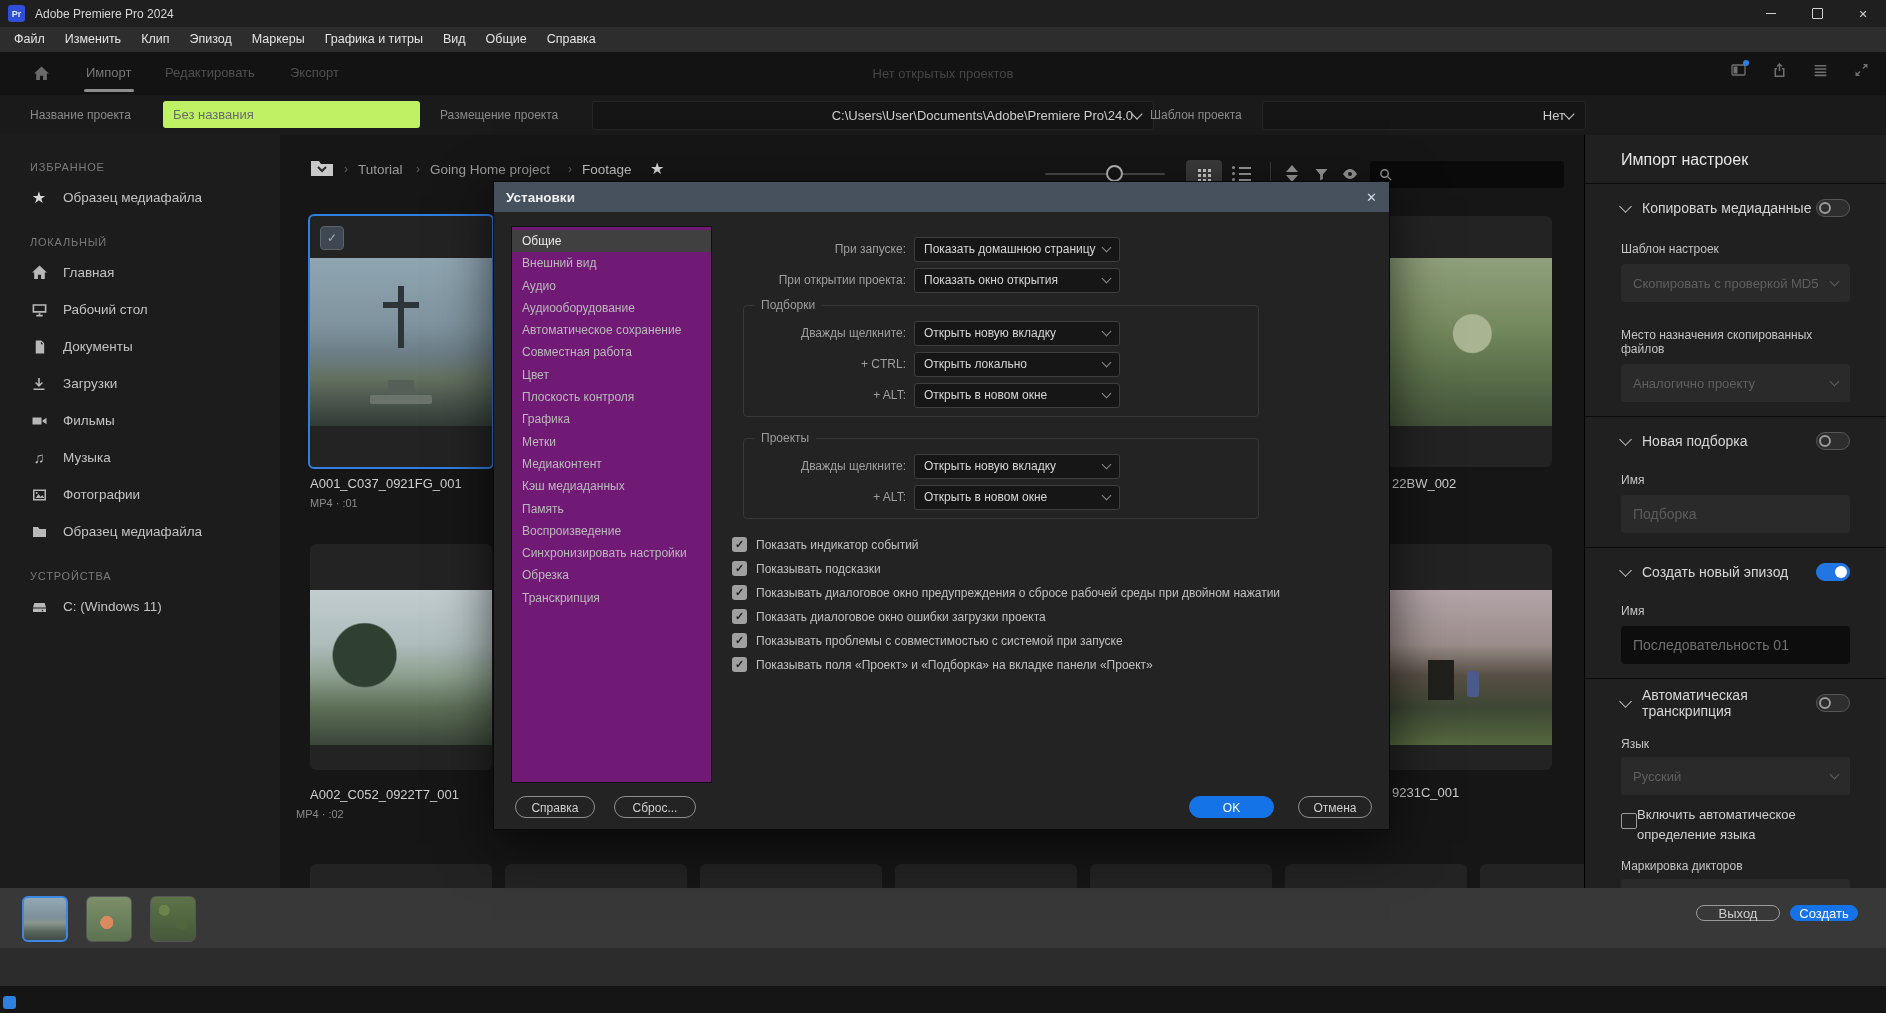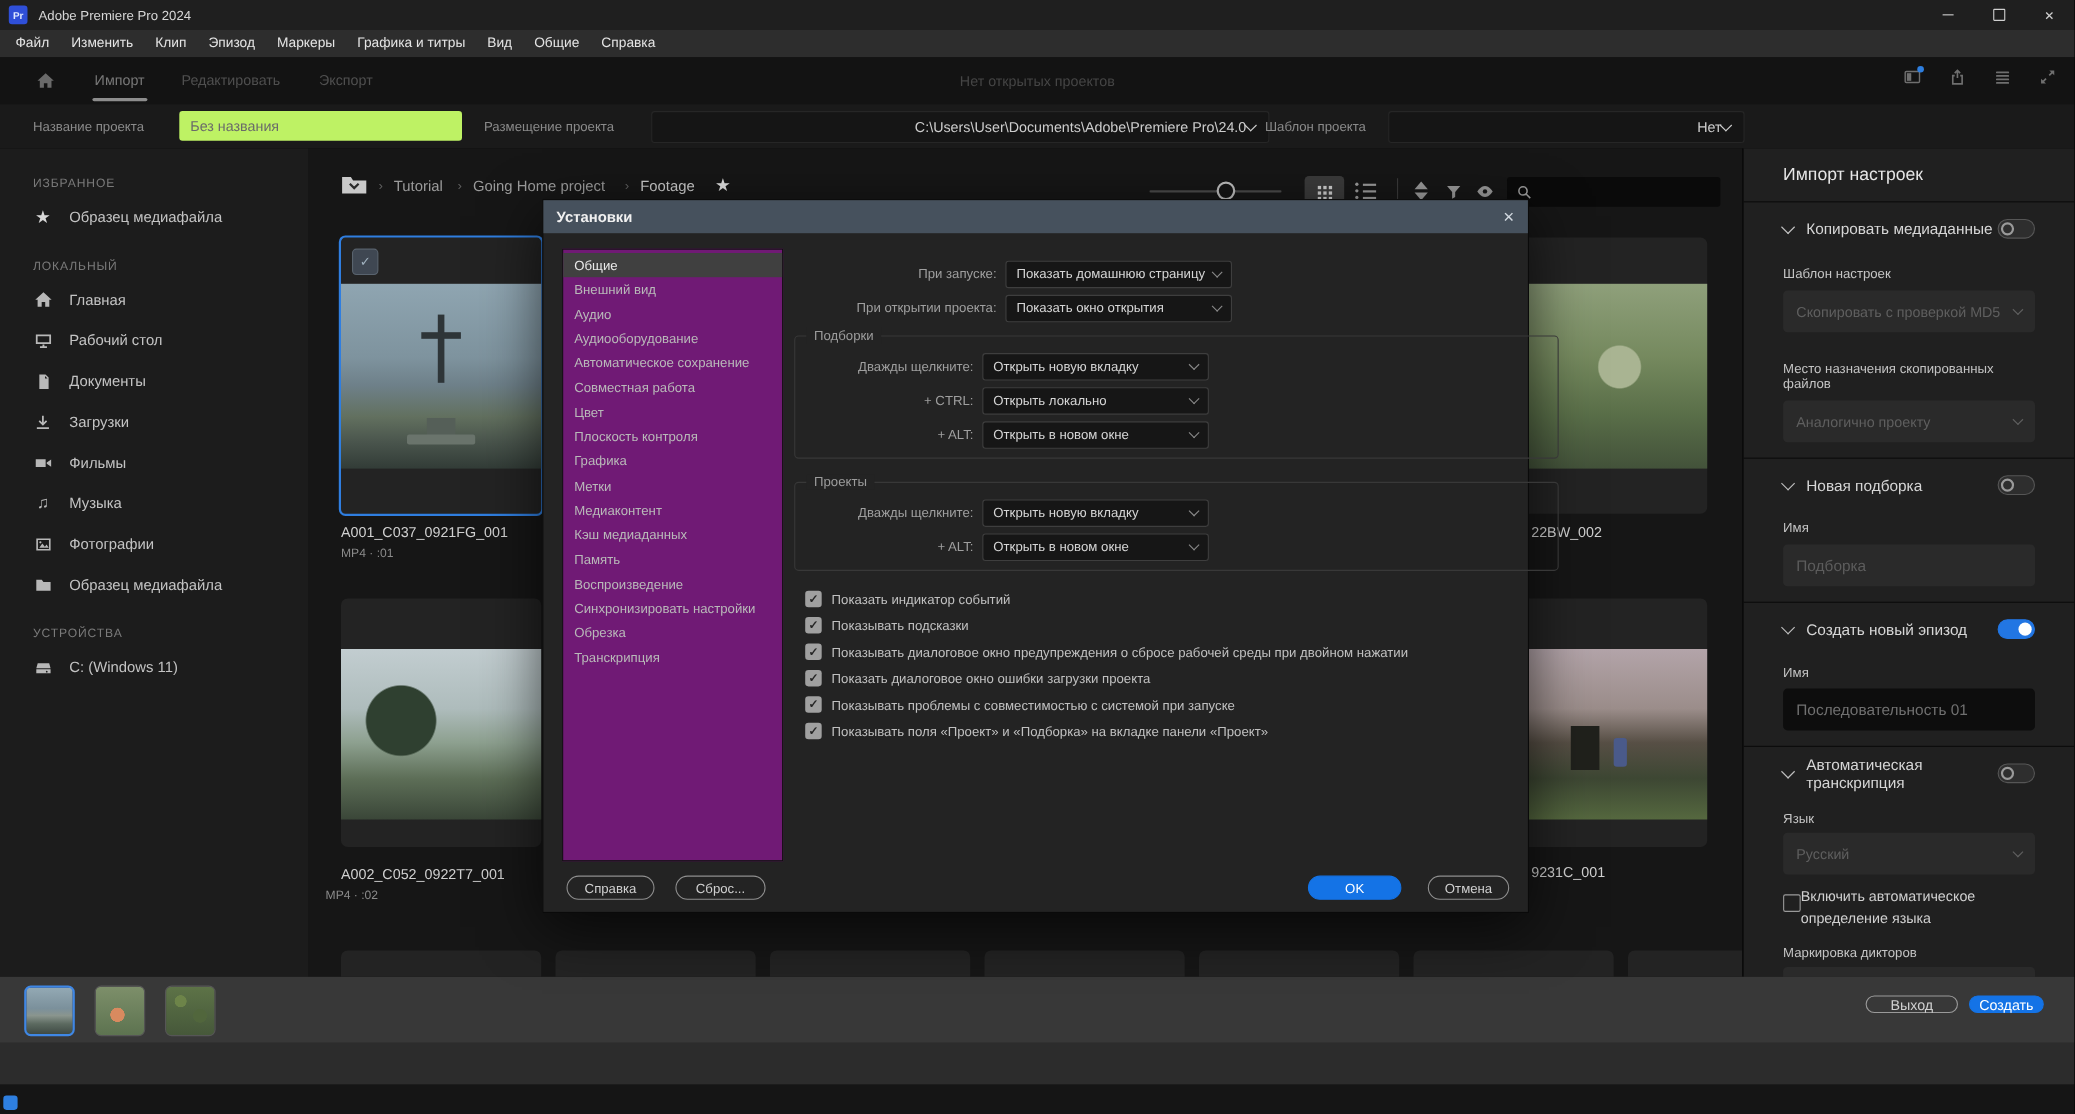--- a/index.html
+++ b/index.html
@@ -104,21 +104,21 @@
   .dlg-close::after{content:"✕";}
   .pnav{position:absolute;left:17px;top:44px;width:201px;height:557px;background:#701a75;border:1px solid #101010;box-sizing:border-box;padding-top:3px;}
   .pnav-item{height:22.3px;line-height:22.3px;padding-left:10px;color:#b9b9b9;font-size:12px;white-space:nowrap;}
   .pnav-item.sel{background:#404040;color:#eaeaea;}
   .dlg-content{position:absolute;left:228px;top:54px;width:660px;}
   .drow{display:flex;align-items:center;height:26px;margin-bottom:5px;}
   .drow .dlabel{width:184px;text-align:right;margin-right:8px;color:#9f9f9f;font-size:12px;flex:none;}
   .dselect{width:206px;height:25px;box-sizing:border-box;background:#161616;border:1px solid #3e3e3e;border-radius:3px;
            display:flex;align-items:center;justify-content:space-between;padding:0 9px;color:#d6d6d6;font-size:12px;flex:none;}
   .dselect .chev{color:#8a8a8a;width:6px;height:6px;}
-  .dgroup{position:relative;width:695px;border:1px solid #383838;border-radius:4px;box-sizing:border-box;padding:14px 0 8px 0;}
+  .dgroup{position:relative;margin-left:21px;width:516px;border:1px solid #383838;border-radius:4px;box-sizing:border-box;padding:14px 0 8px 0;}
   .dgroup .legend{position:absolute;left:10px;top:-8px;background:#232323;padding:0 7px;color:#9c9c9c;font-size:12px;}
   .dgroup .drow .dlabel{width:162px;}
   .dgroup{margin-top:12px;}
   .dgroup.projects{margin-top:21px;padding-bottom:8px;}
   .dchecks{margin-left:10px;margin-top:18px;}
   .dchk-row{display:flex;align-items:center;gap:9px;height:15px;margin-bottom:9px;}
   .dchk{width:15px;height:15px;border-radius:3px;background:#a0a0a0;display:flex;align-items:center;justify-content:center;flex:none;}
   .dchk::after{content:"✓";color:#262626;font-size:11px;font-weight:bold;}
   .dchk-label{color:#c0c0c0;font-size:12px;}
   .dlg-btn{position:absolute;top:614px;height:22px;line-height:22px;text-align:center;border:1px solid #8f8f8f;border-radius:12px;color:#d0d0d0;font-size:12px;box-sizing:border-box;}

